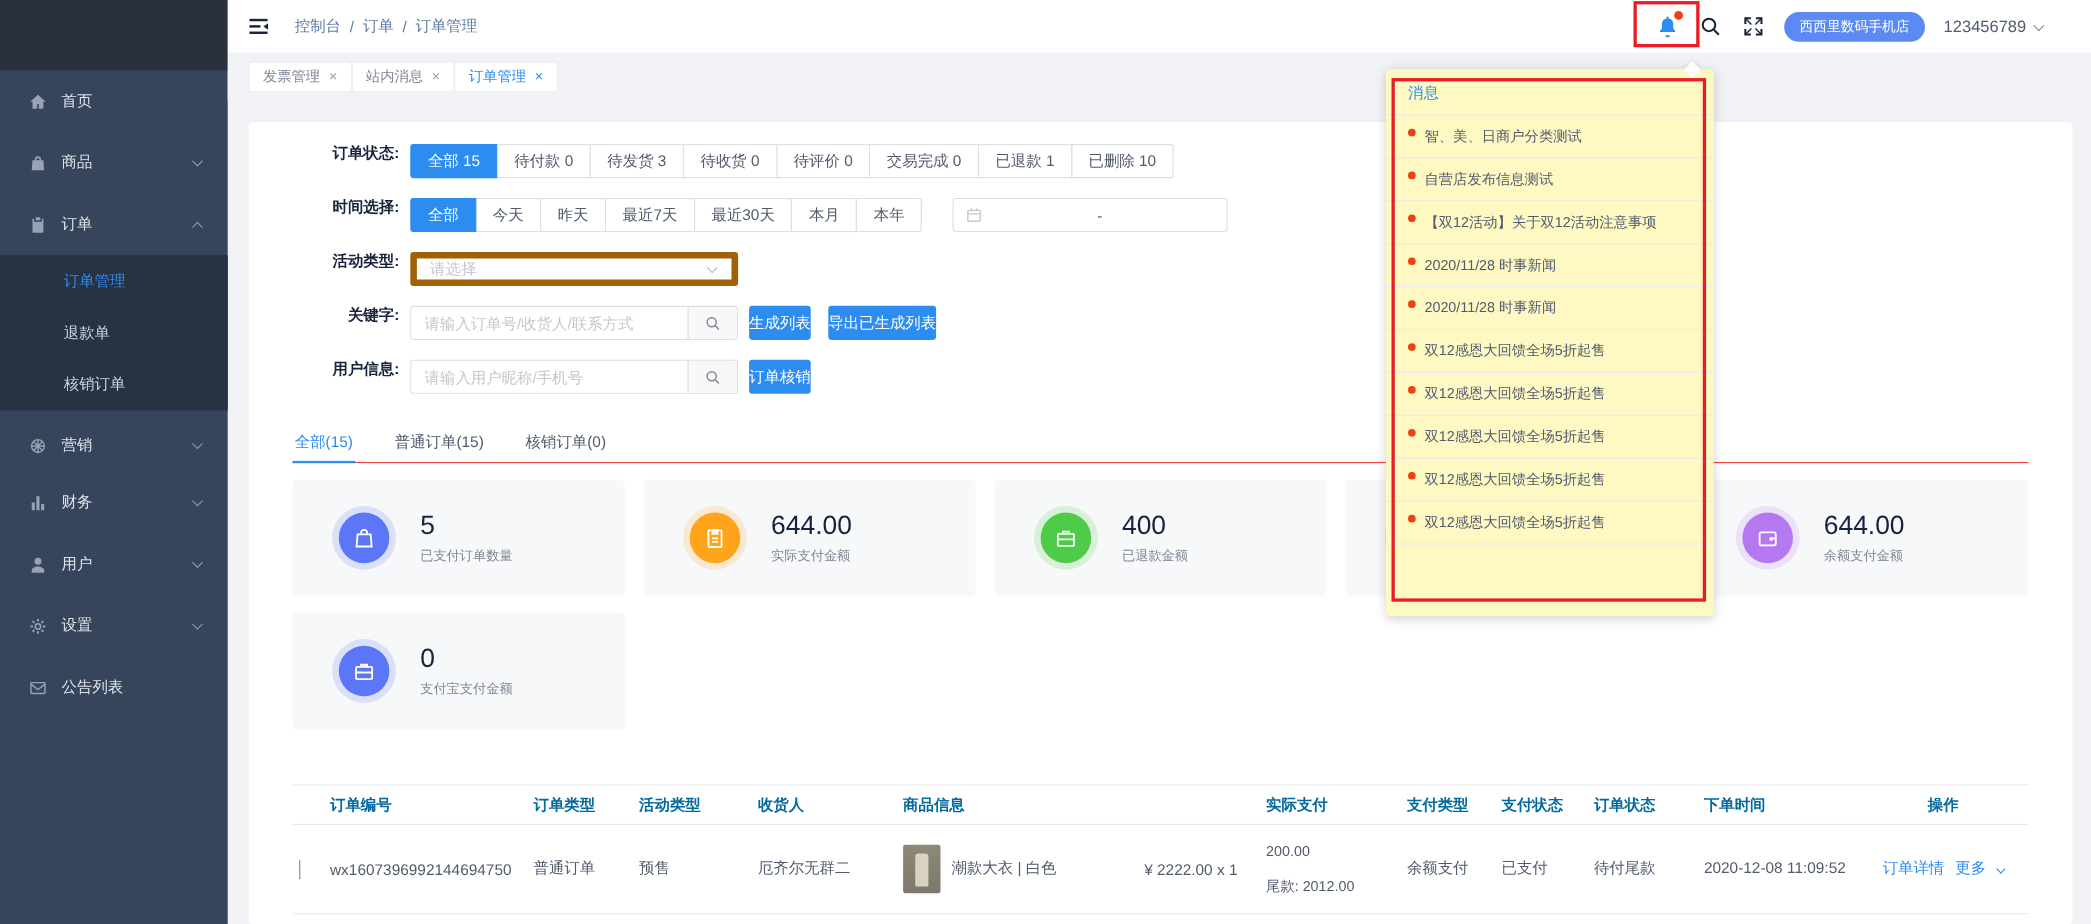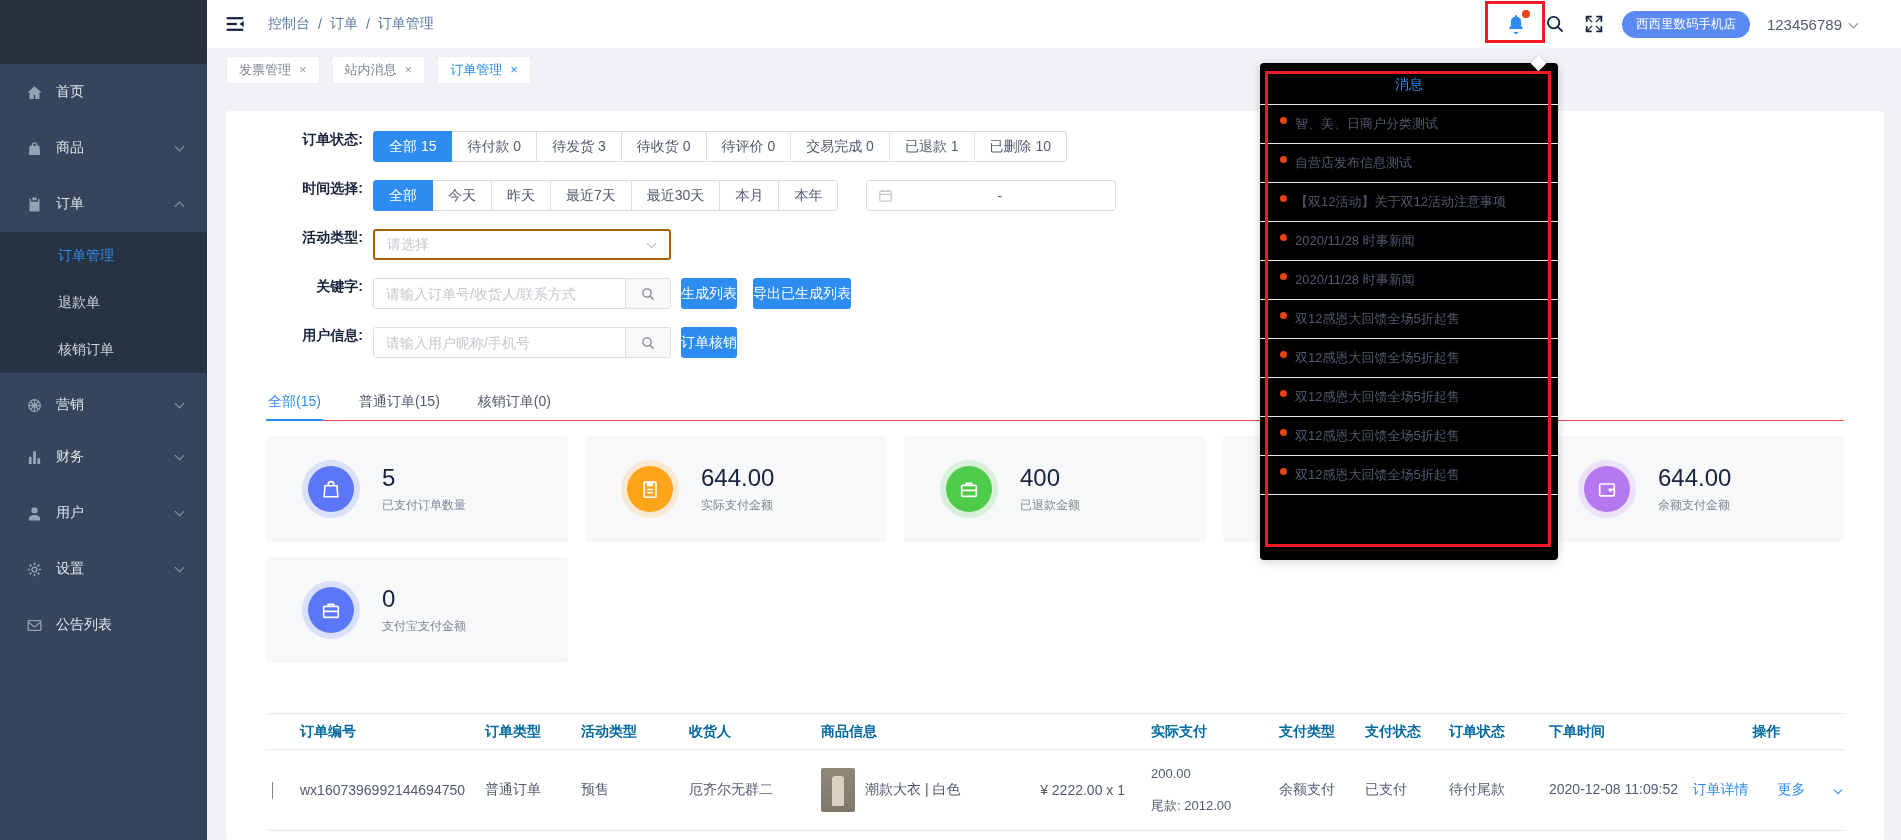--- a/index.html
+++ b/index.html
@@ -28,40 +28,40 @@
   .top-right { margin-left:auto; display:flex; align-items:center; gap:17px; }
   .icon-btn { width:22px; height:22px; cursor:pointer; display:block; }
   .bell-wrap { position:relative; width:22px; height:24px; cursor:pointer; }
   .bell-dot { position:absolute; right:-3px; top:-2px; width:8px; height:8px; border-radius:50%; background:#ed4014; }
   .bell-annot { position:absolute; left:-20px; top:-11px; width:60px; height:42px; border:3px solid #ed1c24; z-index:70; pointer-events:none; }
   .store-pill { background:#5a8af2; color:#fff; font-size:12.5px; height:27px; display:flex; align-items:center; padding:0 14px; border-radius:14px; cursor:pointer; }
   .account { display:flex; align-items:center; gap:8px; color:#515a6e; font-size:15px; cursor:pointer; }
   .account .chev { border-color:#808695; margin:0 0 2px 0; }
 
   
-  .tabbar { height:43px; background:#f0f2f5; display:flex; align-items:center; gap:12px; padding-left:19px; flex:none; }
+  .tabbar { height:43px; background:#f0f2f5; display:flex; align-items:center; padding-left:19px; flex:none; }
   .chip { background:#fff; border:1px solid #eceff3; border-radius:3px; height:28px; display:flex; align-items:center; gap:8px; padding:0 12px; font-size:13px; color:#808695; cursor:pointer; }
   .chip .x { font-size:13px; color:#9aa2af; }
   .chip.active { color:#2d8cf0; }
   .chip.active .x { color:#2d8cf0; }
 
   
   .content { flex:1; padding:20px 17px 0 19px; overflow:hidden; }
   .panel { background:#fff; border-radius:4px; height:100%; padding:20px 40px 0 40px; }
 
   .frow { display:flex; align-items:flex-start; margin-bottom:18px; }
   .flabel { width:97px; text-align:right; margin-right:10px; font-weight:700; color:#17233d; flex:none; }
   .seg-group { display:flex; }
   .seg-btn { height:31px; display:flex; align-items:center; padding:0 15px; background:#fff; border:1px solid #dcdee2; margin-left:-1px; color:#515a6e; cursor:pointer; white-space:nowrap; }
   .seg-btn:first-child { margin-left:0; border-radius:3px 0 0 3px; }
   .seg-btn:last-child { border-radius:0 3px 3px 0; }
   .seg-btn.active { background:#2d8cf0; border-color:#2d8cf0; color:#fff; position:relative; z-index:1; }
   .date-range { margin-left:28px; width:250px; height:31px; border:1px solid #dcdee2; border-radius:3px; display:flex; align-items:center; padding:0 10px; color:#808695; cursor:pointer; background:#fff; }
   .date-range .sep { flex:1; text-align:center; color:#515a6e; }
-  .select { width:298px; height:31px; border:2px solid #a16207; border-radius:3px; display:flex; align-items:center; padding:0 12px; background:#fff; cursor:pointer; }
+  .select { width:298px; height:31px; border:6px solid #a16207; border-radius:3px; display:flex; align-items:center; padding:0 12px; background:#fff; cursor:pointer; }
   .select .ph { color:#c5c8ce; flex:1; }
   .select .chev, .inline-chev { width:7px; height:7px; border-right:1.4px solid #b5b9c1; border-bottom:1.4px solid #b5b9c1; transform:rotate(45deg); margin:-2px 2px 0 0; }
   .input-wrap { width:298px; height:31px; border:1px solid #dcdee2; border-radius:3px; display:flex; overflow:hidden; background:#fff; }
   .input-wrap input { flex:1; border:none; outline:none; padding:0 12px; font-size:14px; font-family:inherit; color:#515a6e; }
   .input-wrap input::placeholder { color:#c5c8ce; }
   .addon { width:45px; background:#f8f8f9; border-left:1px solid #dcdee2; display:flex; align-items:center; justify-content:center; cursor:pointer; }
   .btn-primary { height:31px; background:#2d8cf0; color:#fff; border:none; border-radius:3px; padding:0 0; font-size:14px; font-family:inherit; cursor:pointer; }
   .ml10 { margin-left:10px; } .ml16 { margin-left:16px; }
 
   
@@ -93,26 +93,26 @@
   .col-paid { width:128px; } .col-ptype { width:86px; } .col-pstat { width:84px; }
   .col-ostat { width:100px; } .col-time { width:140px; } .col-ops { flex:1; text-align:center; }
   .expand-arrow { width:7px; height:7px; border-right:1.5px solid #808695; border-bottom:1.5px solid #808695; transform:rotate(-45deg); margin-left:6px; cursor:pointer; }
   .thumb { width:34px; height:44px; border-radius:2px; margin-right:10px; flex:none; background:linear-gradient(180deg,#8d8878 0%,#7d7869 100%); position:relative; overflow:hidden; }
   .thumb:after { content:""; position:absolute; left:11px; top:8px; width:12px; height:30px; background:#d8d2c2; border-radius:3px 3px 1px 1px; }
   .prod-name { flex:1; }
   .prod-price { padding-right:26px; white-space:nowrap; }
   .paid-l1 { margin-bottom:16px; font-size:13px; color:#515a6e; }
   .paid-l2 { font-size:13px; color:#515a6e; }
   .time-cell { width:128px; word-break:break-all; line-height:1.7; }
-  .ops { display:flex; justify-content:center; align-items:center; gap:29px; color:#2d8cf0; }
+  .ops { display:flex; justify-content:center; align-items:center; gap:10px; color:#2d8cf0; }
   .ops span { cursor:pointer; }
   .ops .chev { border-color:#2d8cf0; margin:0; width:6px; height:6px; }
 
   
-  .dropdown { position:absolute; left:1260px; top:63px; width:298px; height:497px; background:#000000; border-radius:4px; box-shadow:0 2px 10px rgba(0,0,0,.18); z-index:50;text-align:center; }
+  .dropdown { position:absolute; left:1260px; top:63px; width:298px; height:497px; background:#fef9c3; border-radius:4px; box-shadow:0 2px 10px rgba(0,0,0,.18); z-index:50; }
   .dropdown .arrow { position:absolute; top:-5px; right:14px; width:11px; height:11px; background:#fff; transform:rotate(45deg); box-shadow:-2px -2px 4px rgba(0,0,0,.05); }
   .dd-title { padding:13px 20px 10px; color:#2d8cf0; border-bottom:1px solid #e8eaec; }
   .dd-item { display:flex; align-items:flex-start; padding:9px 20px; border-bottom:1px solid #e8eaec; font-size:13px; color:#515a6e; cursor:pointer; line-height:20px; }
   .dd-item:last-child { border-bottom:none; }
   .dd-dot { width:7px; height:7px; border-radius:50%; background:#ed4014; margin:3px 8px 0 0; flex:none; }
   .dd-annot { position:absolute; left:5px; top:8px; width:286px; height:476px; border:3px solid #ed1c24; pointer-events:none; z-index:60; }
 </style>
 </head>
 <body>
 

